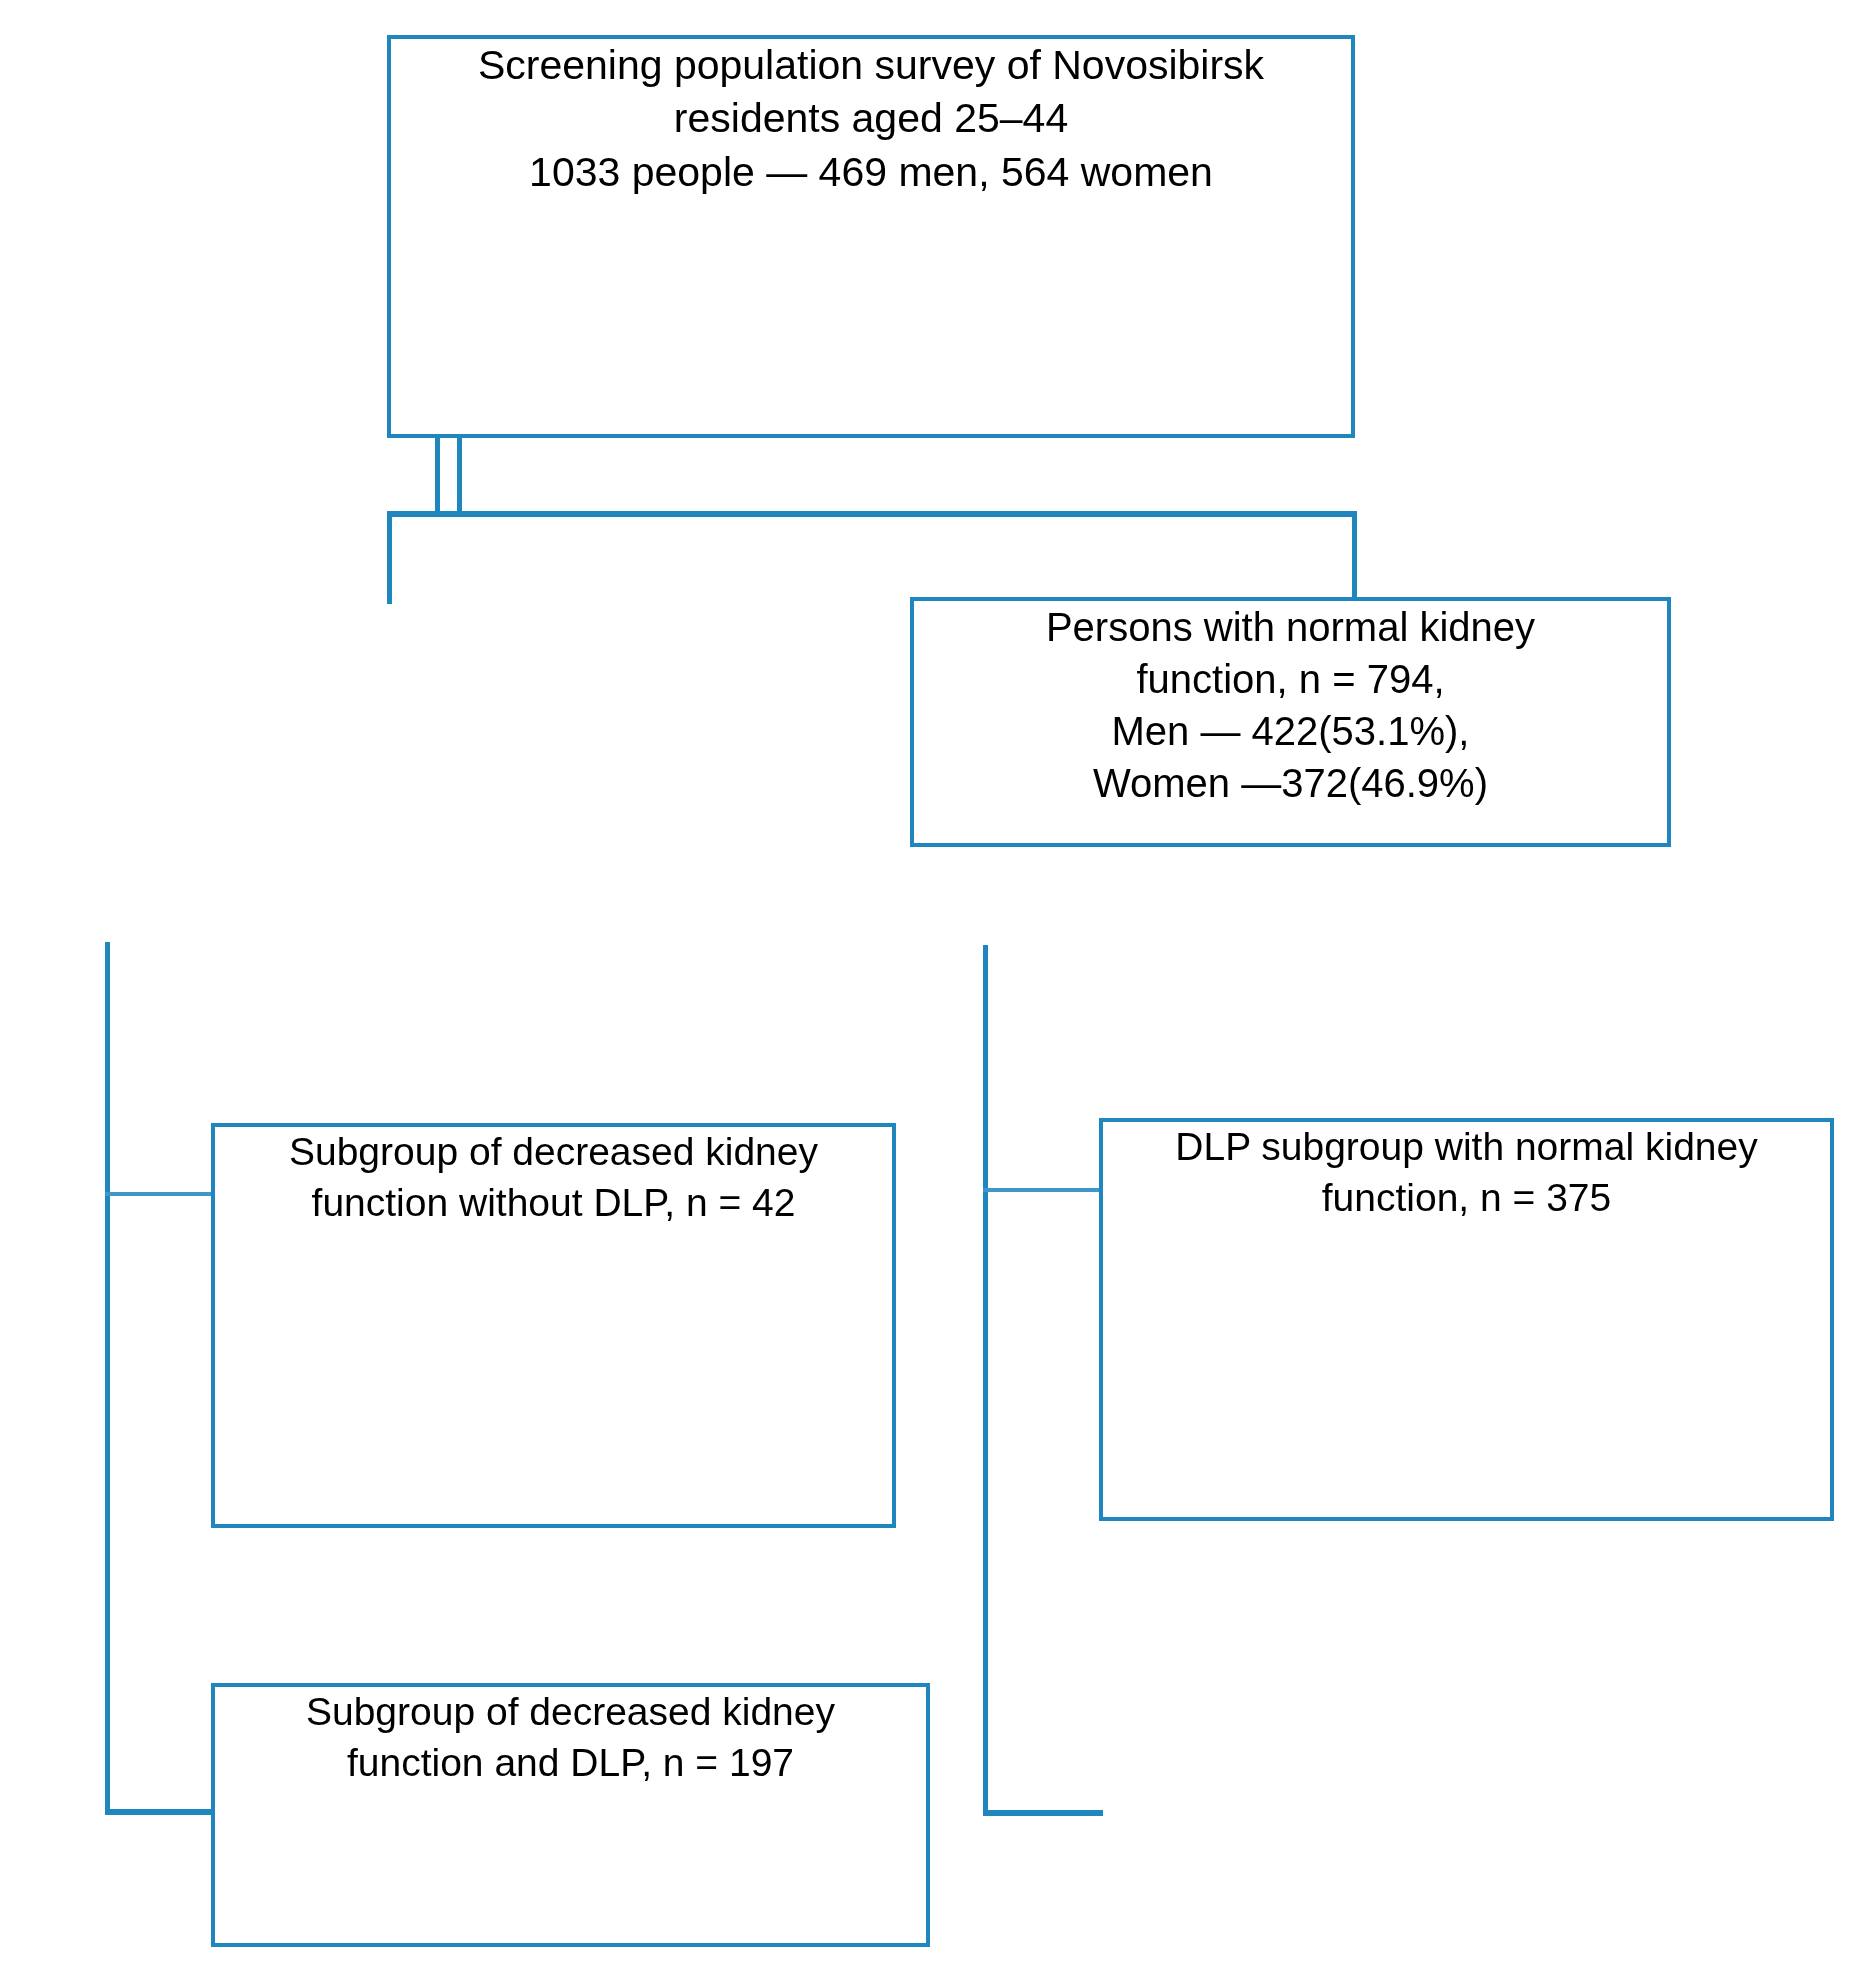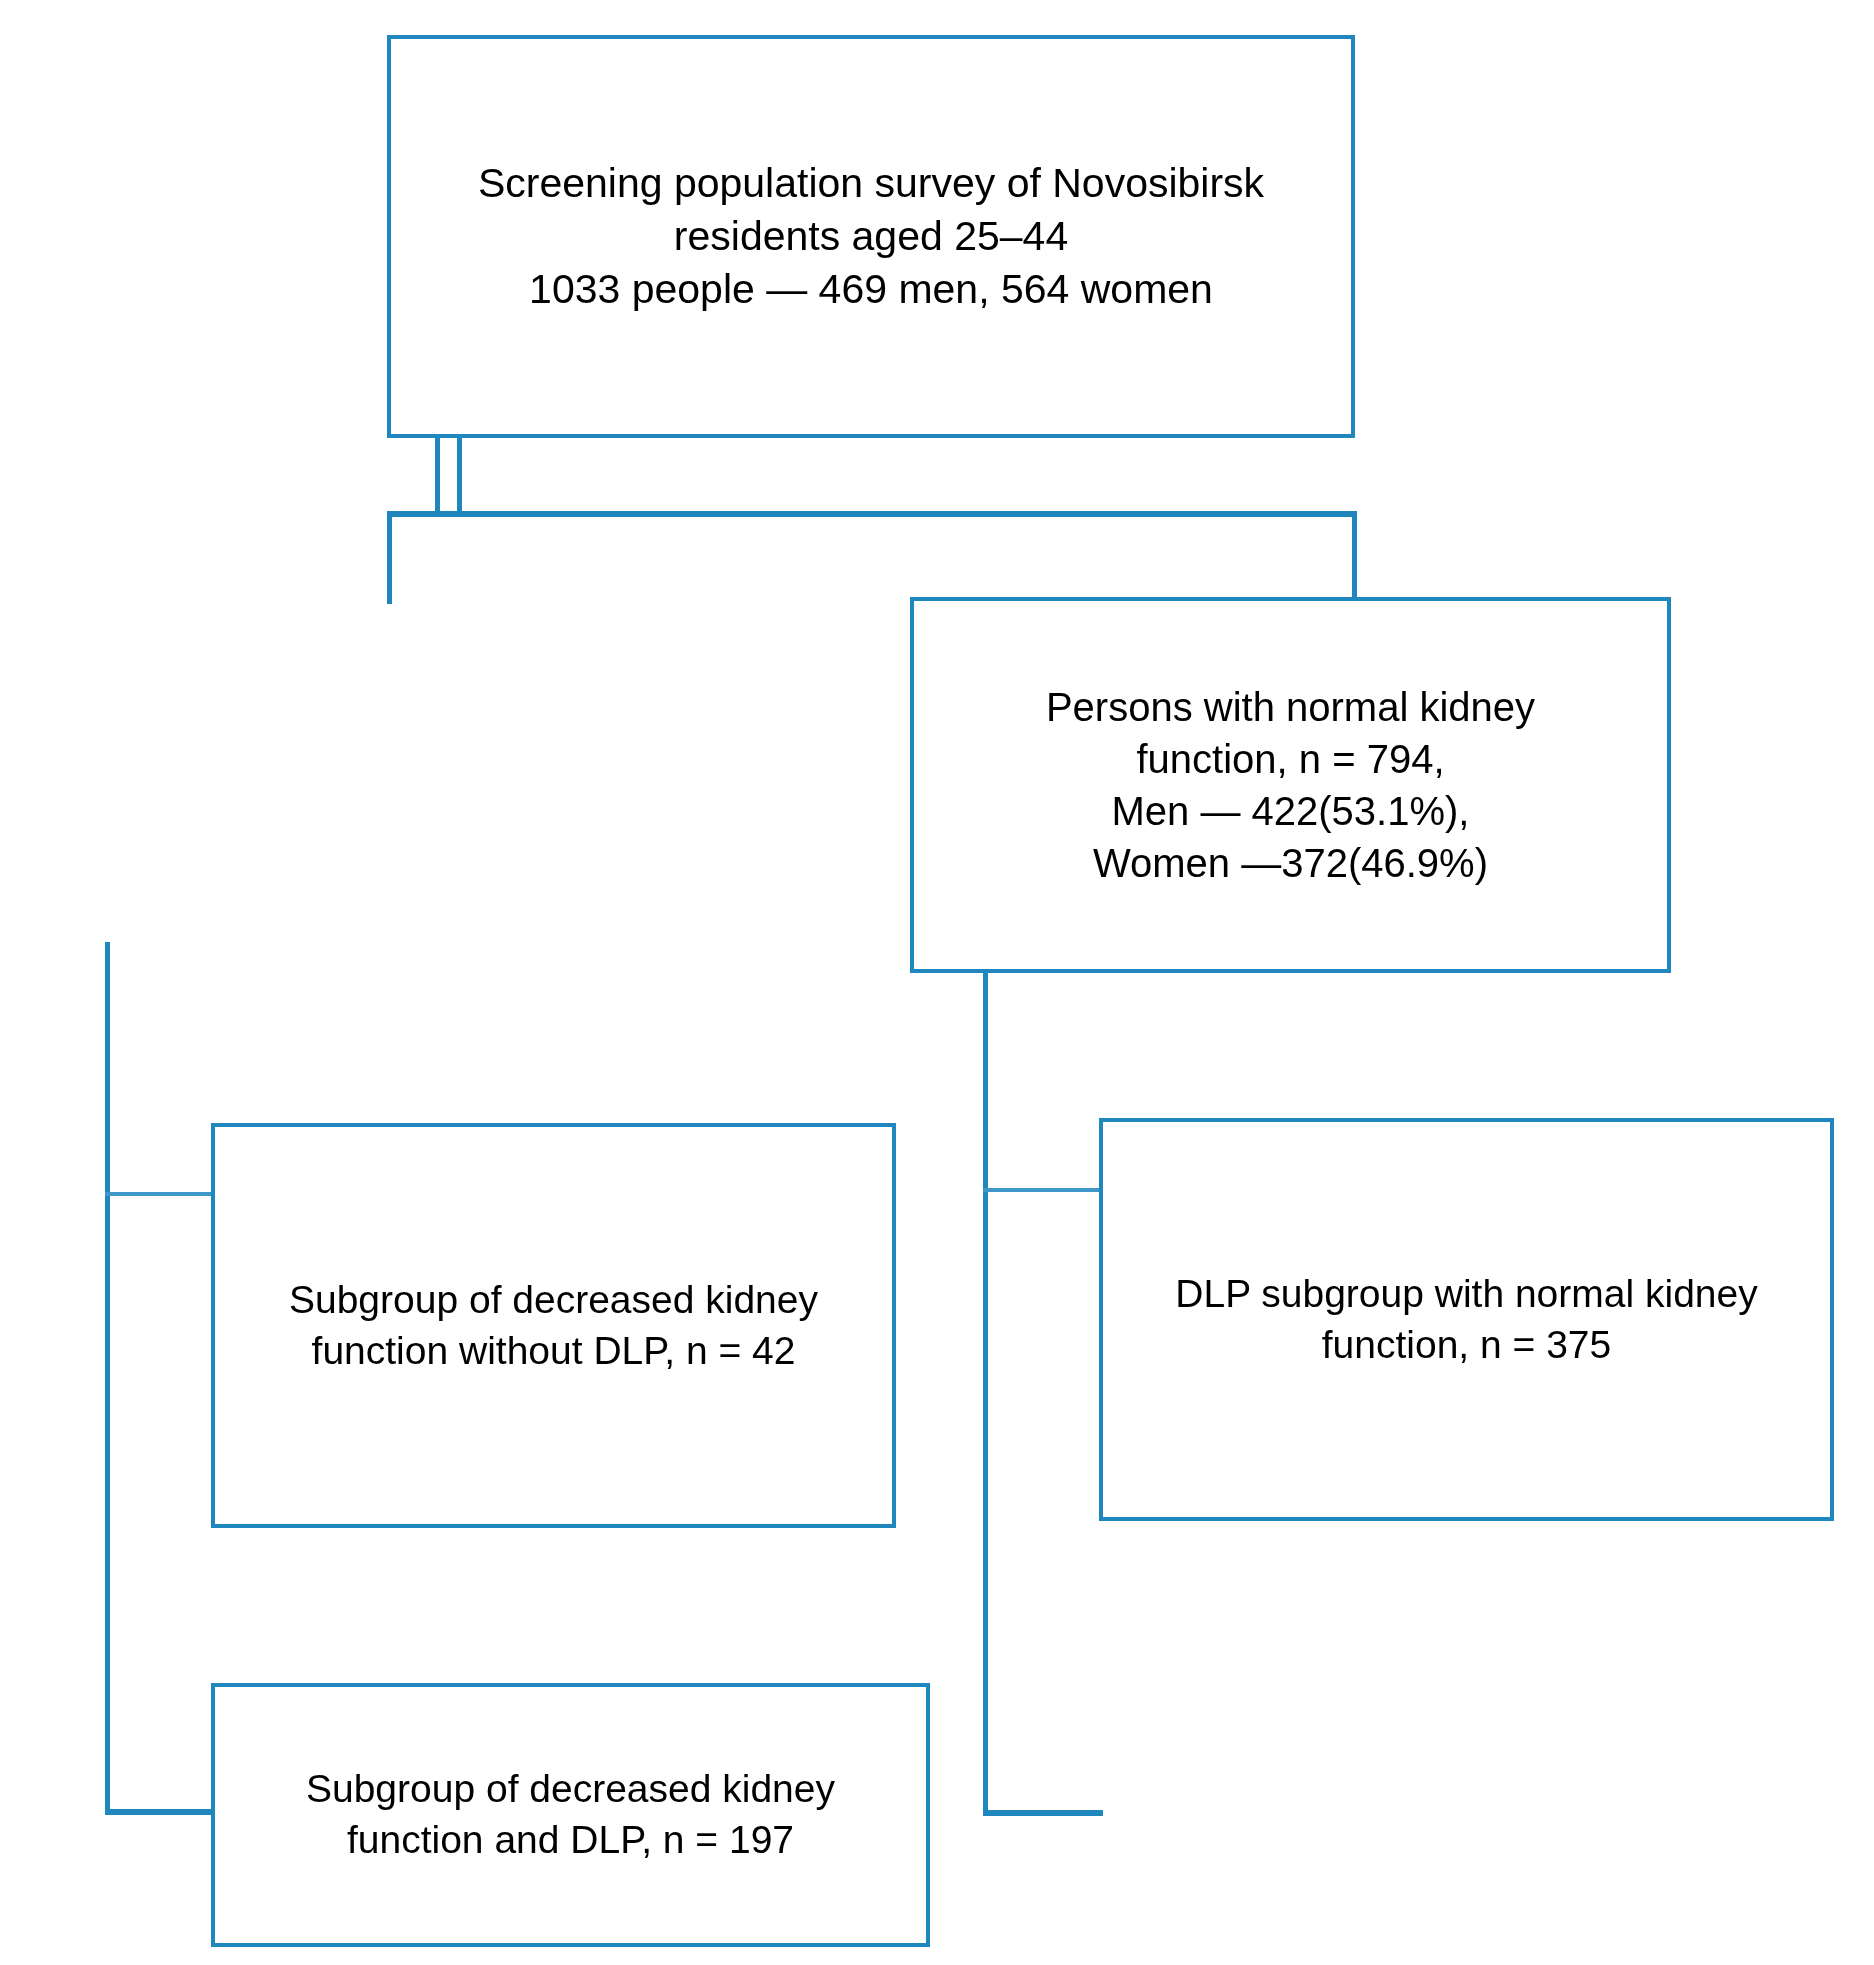--- a/index.html
+++ b/index.html
@@ -17,41 +17,40 @@
     height: 1965px;
     background: #ffffff;
     overflow: hidden;
   }
   .node {
     position: absolute;
     box-sizing: border-box;
     background: #ffffff;
     border: 4.7px solid #1f86be;
     display: flex;
-    align-items: center;
     justify-content: center;
     z-index: 3;
   }
   .node .node-text {
     text-align: center;
     color: #000000;
     font-family: "Liberation Sans", sans-serif;
     font-weight: 400;
     line-height: 1.30;
     white-space: pre-line;
     padding: 0 12px;
   }
   
   #node-top        { left: 387px;  top: 35px;   width: 968px; height: 403px; }
   #node-top .node-text        { font-size: 41px; }
 
   #node-low-left   { left: 35px;   top: 601px;  width: 702px; height: 344px; }
   #node-low-left .node-text   { font-size: 40px; }
 
-  #node-normal-right { left: 910px; top: 597px; width: 761px; height: 376px; }
+  #node-normal-right { left: 910px; top: 597px; width: 761px; height: 250px; }
   #node-normal-right .node-text { font-size: 40px; }
 
   #node-sub-left-1 { left: 211px;  top: 1123px; width: 685px; height: 405px; }
   #node-sub-left-1 .node-text { font-size: 39px; }
 
   #node-sub-right-1{ left: 1099px; top: 1118px; width: 735px; height: 403px; }
   #node-sub-right-1 .node-text{ font-size: 39px; }
 
   #node-sub-left-2 { left: 211px;  top: 1683px; width: 719px; height: 264px; }
   #node-sub-left-2 .node-text { font-size: 39px; }

